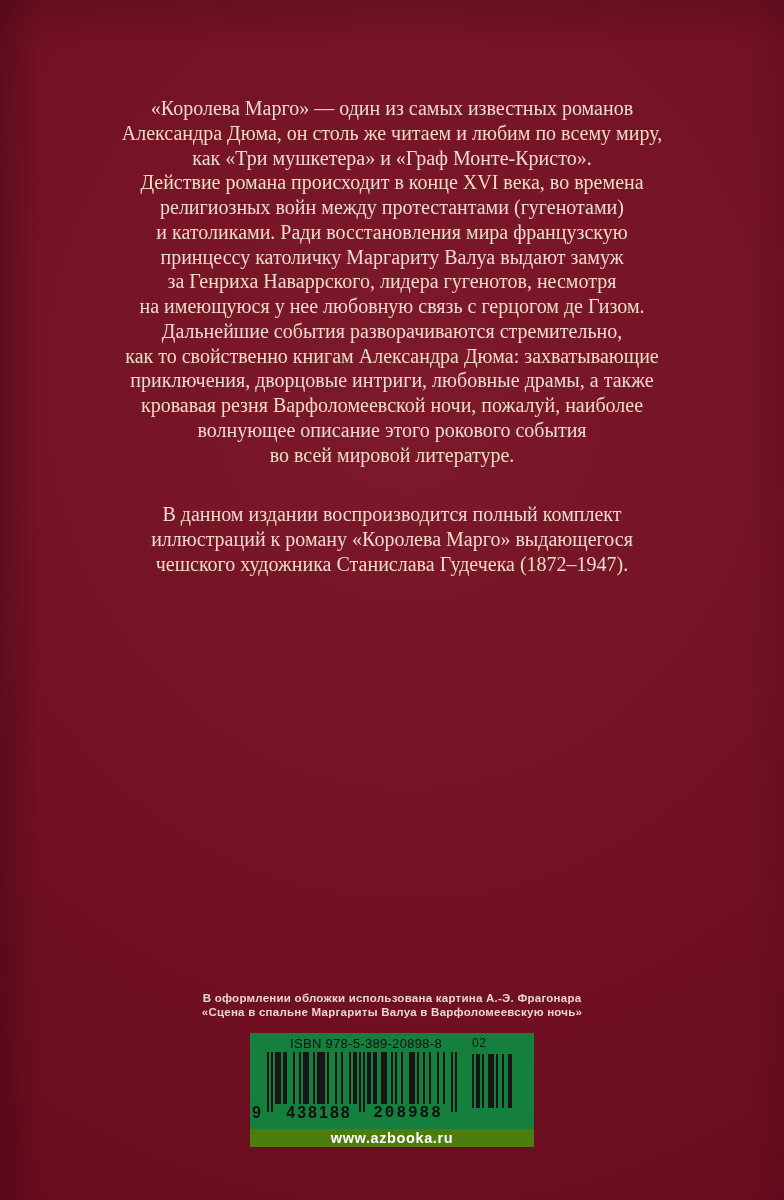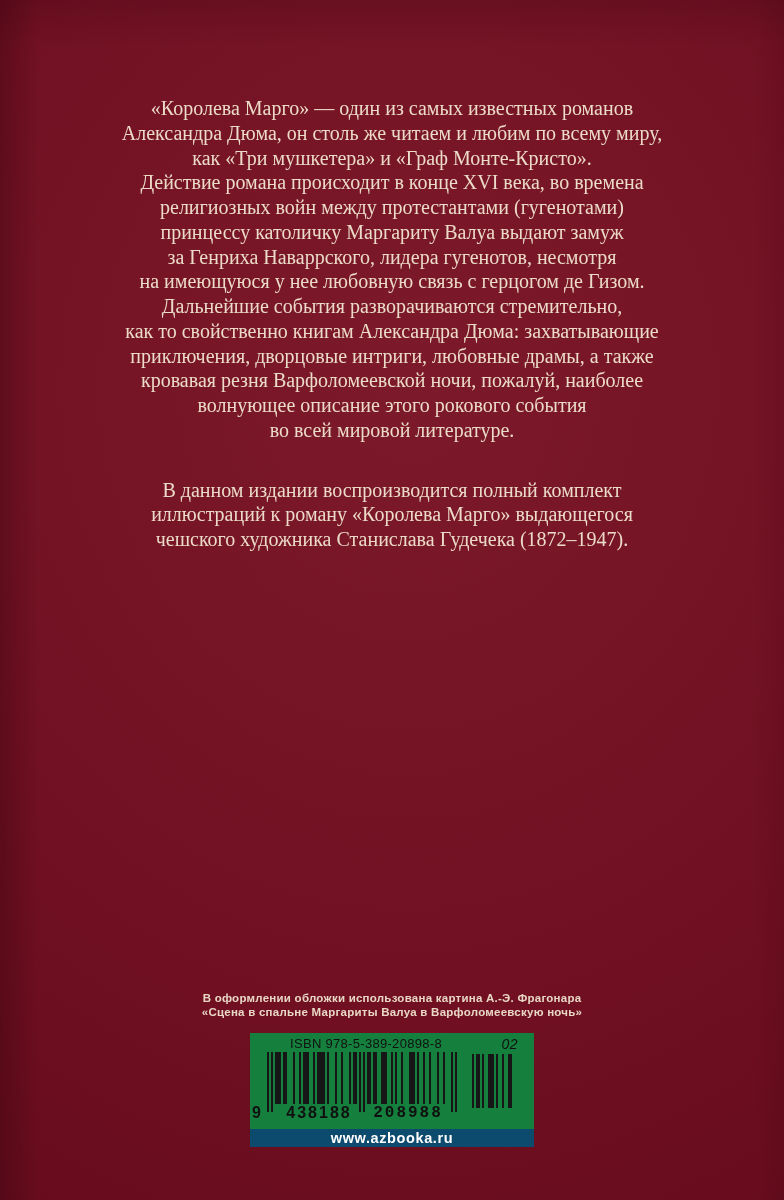--- a/index.html
+++ b/index.html
@@ -29,49 +29,50 @@
   }
   .barcode-box{
     position:absolute;left:250px;top:1033px;width:284px;height:96px;
     background:#15803d;color:#111;font-family:"Liberation Sans",sans-serif;
   }
   .isbn{
     position:absolute;top:3px;left:10px;width:212px;text-align:center;
     font-size:13px;letter-spacing:0.3px;white-space:nowrap;
   }
   .addon-label{
-    position:absolute;top:3px;left:222px;width:46px;text-align:right;
-    font-size:14px;letter-spacing:0.5px;font-style:italic;
+    position:absolute;top:3px;left:222px;width:46px;text-align:left;
+    font-size:12px;letter-spacing:0.5px;
   }
   #ean-main{position:absolute;left:17px;top:19px;}
   #ean-addon{position:absolute;left:222px;top:21px;}
   .digits span{position:absolute;top:71px;font-size:16px;font-weight:700;color:#101010;}
   .d-first{left:2px;}
   .d-g1{left:26px;width:86px;text-align:center;letter-spacing:2px;}
   .d-g2{left:112px;width:92px;text-align:center;letter-spacing:2px;font-family:Liberation Mono, monospace;}
   .site-strip{
     position:absolute;left:250px;top:1129px;width:284px;height:18px;
-    background:#0c4a6e;color:#ffffff;text-align:center;
+    background:#4d7c0f;color:#ffffff;text-align:center;
     font-family:"Liberation Sans",sans-serif;font-weight:700;
     font-size:14.5px;line-height:18px;letter-spacing:0.6px;
   }
 </style>
 </head>
 <body>
 
 <div class="edge-shade"></div>
 
 <div class="annotation">
   <div class="para">
 
   <div class="line">«Королева Марго» — один из самых известных романов</div>
       <div class="line">Александра Дюма, он столь же читаем и любим по всему миру,</div>
       <div class="line">как «Три мушкетера» и «Граф Монте-Кристо».</div>
       <div class="line">Действие романа происходит в конце XVI века, во времена</div>
       <div class="line">религиозных войн между протестантами (гугенотами)</div>
+      <div class="line">и католиками. Ради восстановления мира французскую</div>
       <div class="line">принцессу католичку Маргариту Валуа выдают замуж</div>
       <div class="line">за Генриха Наваррского, лидера гугенотов, несмотря</div>
       <div class="line">на имеющуюся у нее любовную связь с герцогом де Гизом.</div>
       <div class="line">Дальнейшие события разворачиваются стремительно,</div>
       <div class="line">как то свойственно книгам Александра Дюма: захватывающие</div>
       <div class="line">приключения, дворцовые интриги, любовные драмы, а также</div>
       <div class="line">кровавая резня Варфоломеевской ночи, пожалуй, наиболее</div>
       <div class="line">волнующее описание этого рокового события</div>
       <div class="line">во всей мировой литературе.</div>
     </div>

